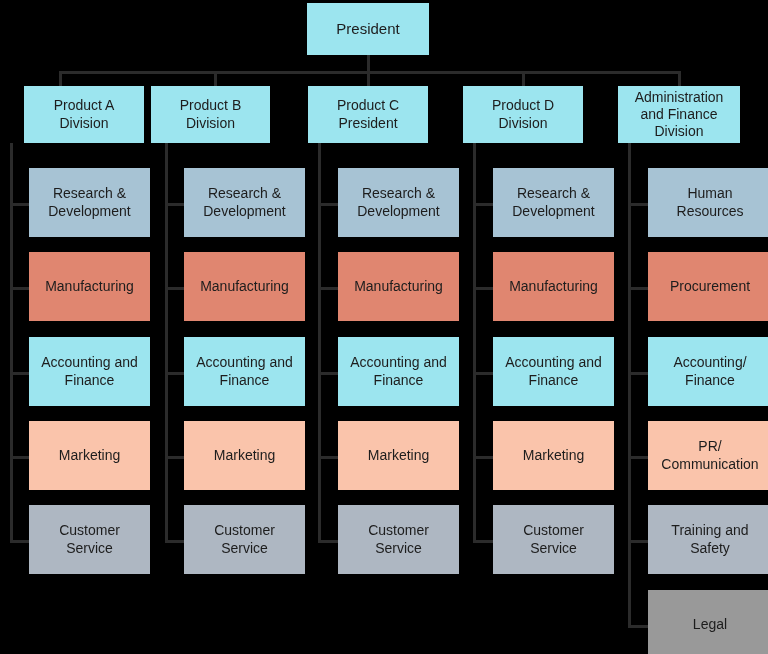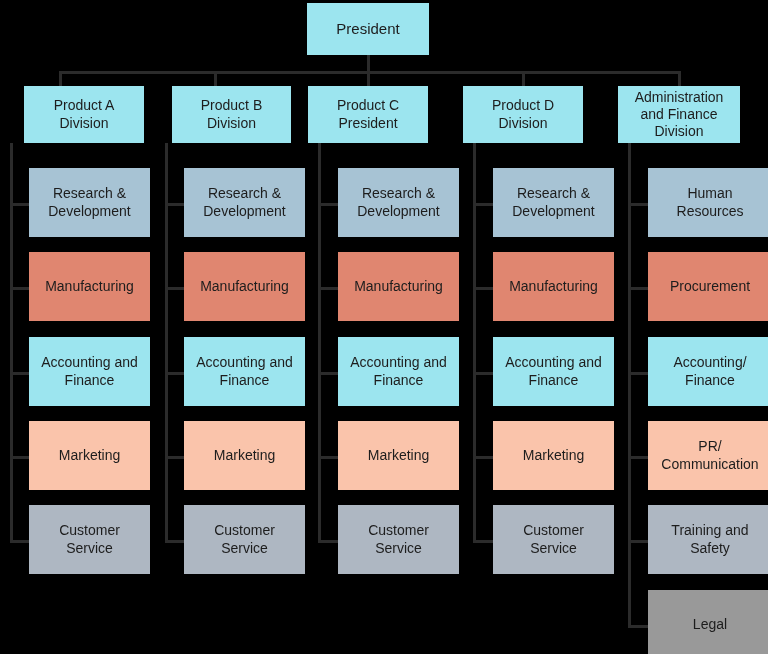--- a/index.html
+++ b/index.html
@@ -68,21 +68,21 @@
     <div class="conn conn-h" style="left: 10px; top: 287px; width: 19px; height: 3px; background: rgb(43, 43, 43);"></div>
     <div class="node node-dept" style="left: 29px; top: 252px; width: 121px; height: 69px; background: rgb(224, 134, 112);">Manufacturing</div>
     <div class="conn conn-h" style="left: 10px; top: 372px; width: 19px; height: 3px; background: rgb(43, 43, 43);"></div>
     <div class="node node-dept" style="left: 29px; top: 337px; width: 121px; height: 69px; background: rgb(156, 229, 239);">Accounting and
 Finance</div>
     <div class="conn conn-h" style="left: 10px; top: 456px; width: 19px; height: 3px; background: rgb(43, 43, 43);"></div>
     <div class="node node-dept" style="left: 29px; top: 421px; width: 121px; height: 69px; background: rgb(250, 196, 171);">Marketing</div>
     <div class="conn conn-h" style="left: 10px; top: 540px; width: 19px; height: 3px; background: rgb(43, 43, 43);"></div>
     <div class="node node-dept" style="left: 29px; top: 505px; width: 121px; height: 69px; background: rgb(174, 183, 194);">Customer Service</div>
     <div class="conn conn-v" style="left: 214px; top: 71px; width: 3px; height: 18px; background: rgb(43, 43, 43);"></div>
-    <div class="node node-division" style="left: 172px; top: 86px; width: 119px; height: 57px; background: rgb(156, 229, 239);">Product B
+    <div class="node node-division" style="left: 151px; top: 86px; width: 119px; height: 57px; background: rgb(156, 229, 239);">Product B
 Division</div>
     <div class="conn conn-v" style="left: 165px; top: 143px; width: 3px; height: 400px; background: rgb(43, 43, 43);"></div>
     <div class="conn conn-h" style="left: 165px; top: 203px; width: 19px; height: 3px; background: rgb(43, 43, 43);"></div>
     <div class="node node-dept" style="left: 184px; top: 168px; width: 121px; height: 69px; background: rgb(167, 195, 212);">Research &amp;
 Development</div>
     <div class="conn conn-h" style="left: 165px; top: 287px; width: 19px; height: 3px; background: rgb(43, 43, 43);"></div>
     <div class="node node-dept" style="left: 184px; top: 252px; width: 121px; height: 69px; background: rgb(224, 134, 112);">Manufacturing</div>
     <div class="conn conn-h" style="left: 165px; top: 372px; width: 19px; height: 3px; background: rgb(43, 43, 43);"></div>
     <div class="node node-dept" style="left: 184px; top: 337px; width: 121px; height: 69px; background: rgb(156, 229, 239);">Accounting and
 Finance</div>

